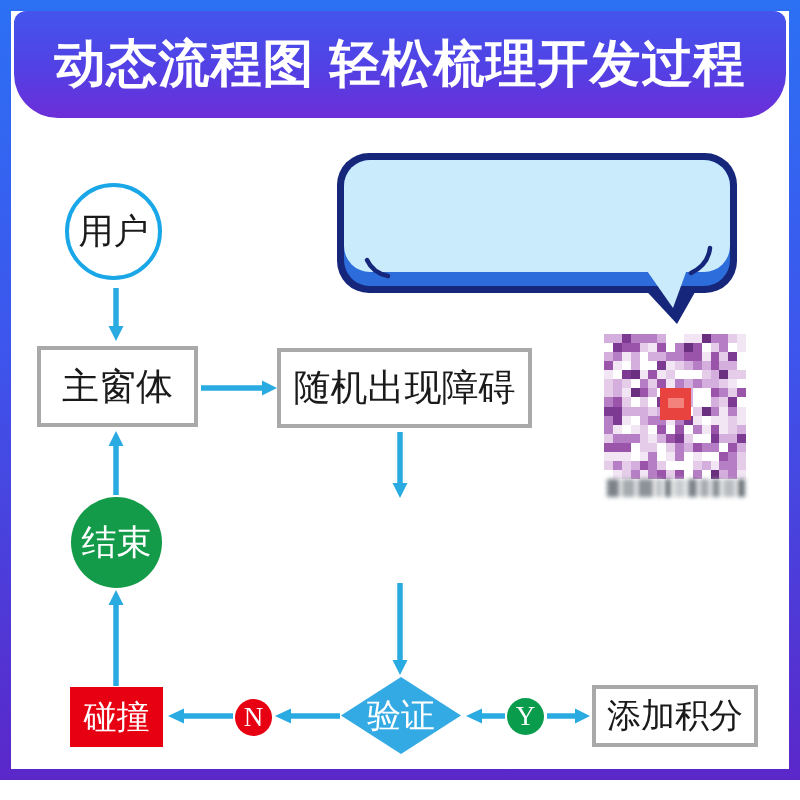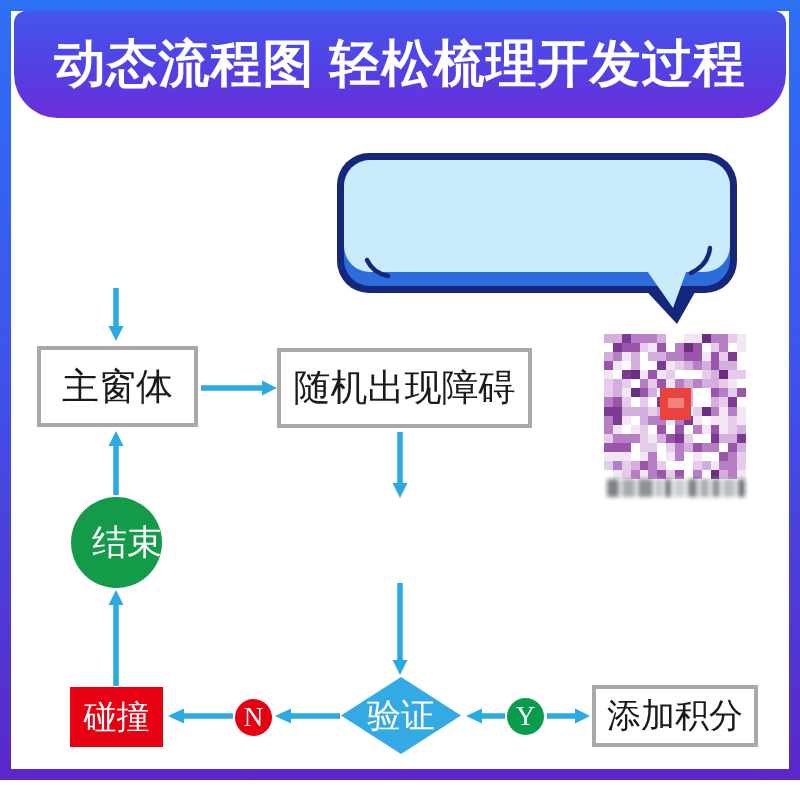--- a/index.html
+++ b/index.html
@@ -44,21 +44,21 @@
   .n-user{left:54px;top:172px;width:97px;height:97px;border:4.5px solid #1aa7e8;border-radius:50%;background:#fff;font-size:35px;}
   .n-main{left:26px;top:335px;width:161px;height:81px;}
   .n-random{left:266px;top:337px;width:255px;height:80px;}
   .n-avoid{left:309px;top:488px;width:165px;height:81px;}
   .n-verify{
     left:330px;top:666px;width:120px;height:77px;background:#33aae3;color:#ffffff;font-size:34px;
     clip-path:polygon(50% 0%,100% 50%,50% 100%,0% 50%);
   }
   .n-add{left:581px;top:674px;width:166px;height:62px;font-size:34px;}
   .n-collision{left:59px;top:676px;width:93px;height:60px;background:#e60012;color:#ffffff;font-size:33px;}
-  .n-end{left:60px;top:486px;width:91px;height:91px;background:#149b49;color:#ffffff;border-radius:50%;font-size:35px;justify-content:flex-end;}
+  .n-end{left:60px;top:486px;width:91px;height:91px;background:#149b49;color:#ffffff;border-radius:50%;font-size:35px;}
   .branch-circle{
     width:37px;height:37px;border-radius:50%;color:#ffffff;
     font-family:"Liberation Serif","DejaVu Serif",serif;font-size:27px;
   }
   .n-yes{left:496px;top:687px;background:#0a9c4d;}
   .n-no{left:224px;top:688px;background:#e60012;}
 </style>
 </head>
 <body>
 
@@ -404,20 +404,23 @@
           <polygon points="97.5,594 112.5,594 105,579" stroke="none"></polygon>
         </g>
 
         <g>
           <line x1="105" y1="484" x2="105" y2="435"></line>
           <polygon points="97.5,435 112.5,435 105,420" stroke="none"></polygon>
         </g>
       </g>
     </svg>
 
+    <div class="node n-user">
+      <span>用户</span>
+    </div>
     <div class="node rect-node n-main">
       <span>主窗体</span>
     </div>
     <div class="node rect-node n-random">
       <span>随机出现障碍</span>
     </div>
     <div class="node n-verify">
       <span>验证</span>
     </div>
     <div class="node branch-circle n-yes">

